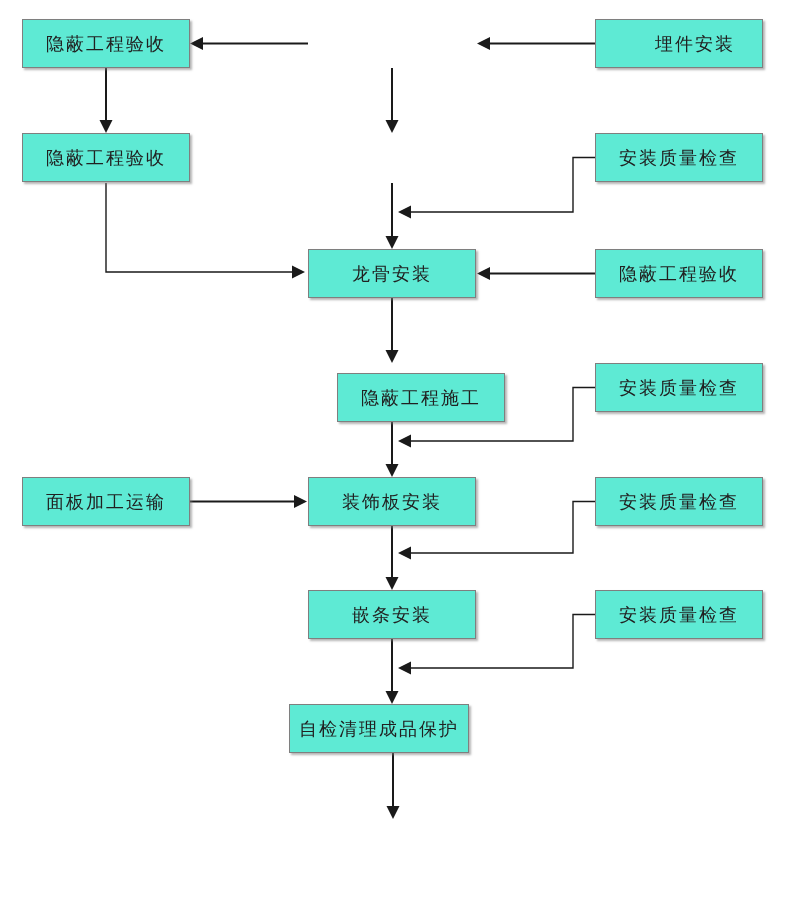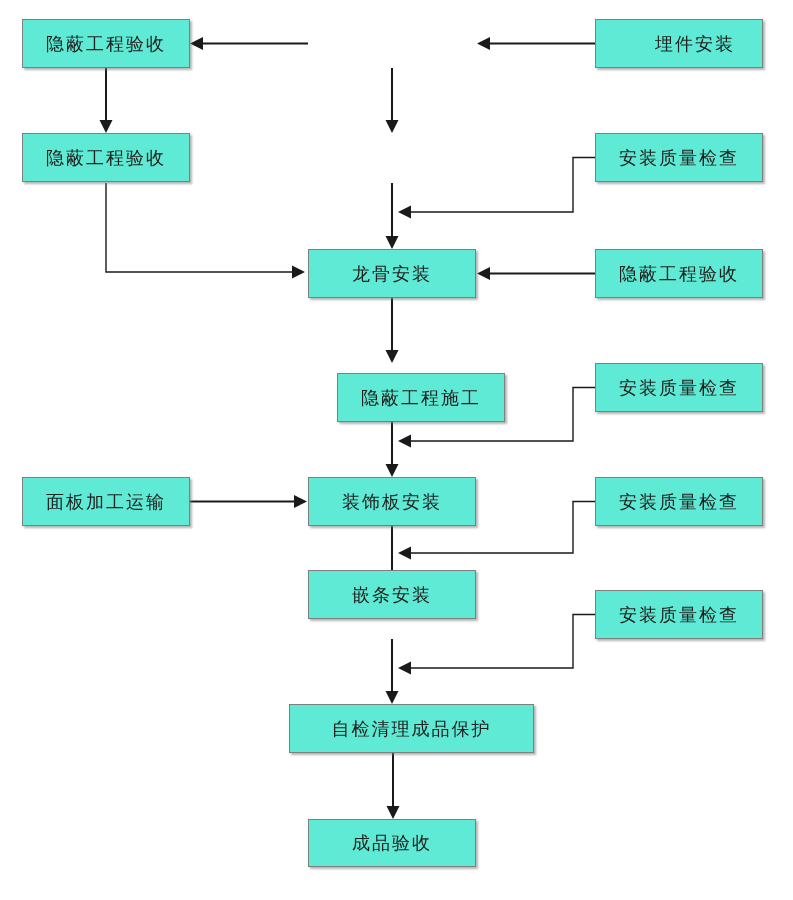--- a/index.html
+++ b/index.html
@@ -31,21 +31,21 @@
     border: 1px solid #7f7f7f;
     box-shadow: 2px 2px 2px rgba(120,120,120,0.55);
     display: flex;
     align-items: center;
     justify-content: center;
     font-size: 18px;
     letter-spacing: 2px;
     color: #212121;
     white-space: nowrap;
   }
-  .node.wide { width: 245px; }
+  .node.wide { width: 180px; }
   .edge-line { stroke: #1a1a1a; stroke-width: 2; fill: none; }
   .edge-elbow { stroke: #1a1a1a; stroke-width: 1.4; fill: none; }
   .edge-head { fill: #1a1a1a; stroke: none; }
 </style>
 </head>
 <body>
 
 <div class="canvas">
 
   <svg class="connector-layer" width="793" height="900" viewBox="0 0 793 900" xmlns="http://www.w3.org/2000/svg">
@@ -145,20 +145,19 @@
   <div class="node" style="left:308px; top:249px;text-align:right;">龙骨安装</div>
   <div class="node" style="left:595px; top:249px;">隐蔽工程验收</div>
 
   <div class="node" style="left:308px; top:373px;margin-left:29px;">隐蔽工程施工</div>
   <div class="node" style="left:595px; top:363px;">安装质量检查</div>
 
   <div class="node" style="left:308px; top:477px;">装饰板安装</div>
   <div class="node" style="left:22px;  top:477px;">面板加工运输</div>
   <div class="node" style="left:595px; top:477px;">安装质量检查</div>
 
-  <div class="node" style="left:308px; top:570px;">嵌条安装</div>
+  <div class="node" style="left:308px; top:590px;">嵌条安装</div>
   <div class="node" style="left:595px; top:590px;">安装质量检查</div>
 
   <div class="node wide" style="left:289px; top:704px;">自检清理成品保护</div>
 
-  <div class="node" style="left:308px; top:819px; height:48px;">成品验收</div>
 
 </div>
 
 </body></html>

